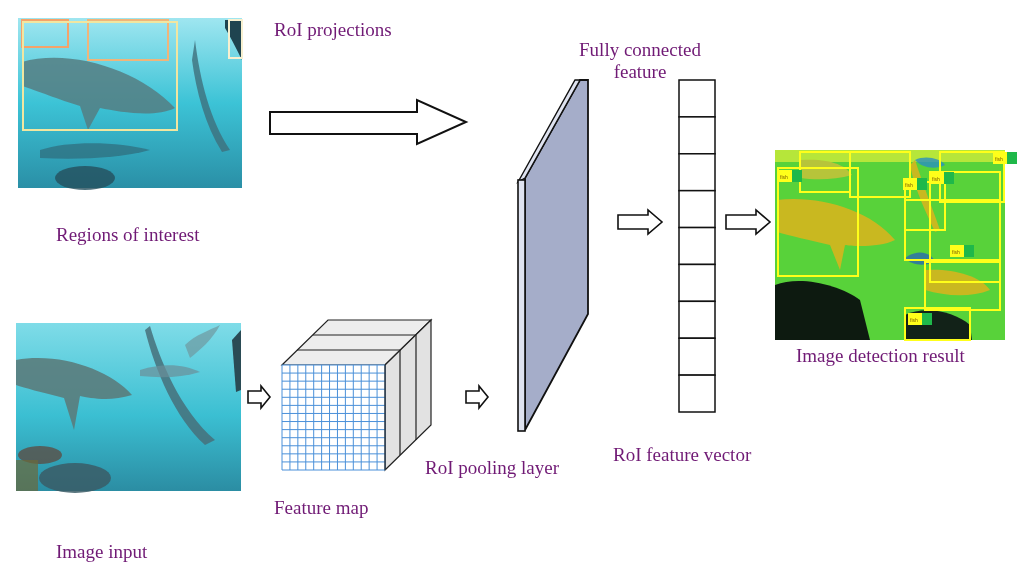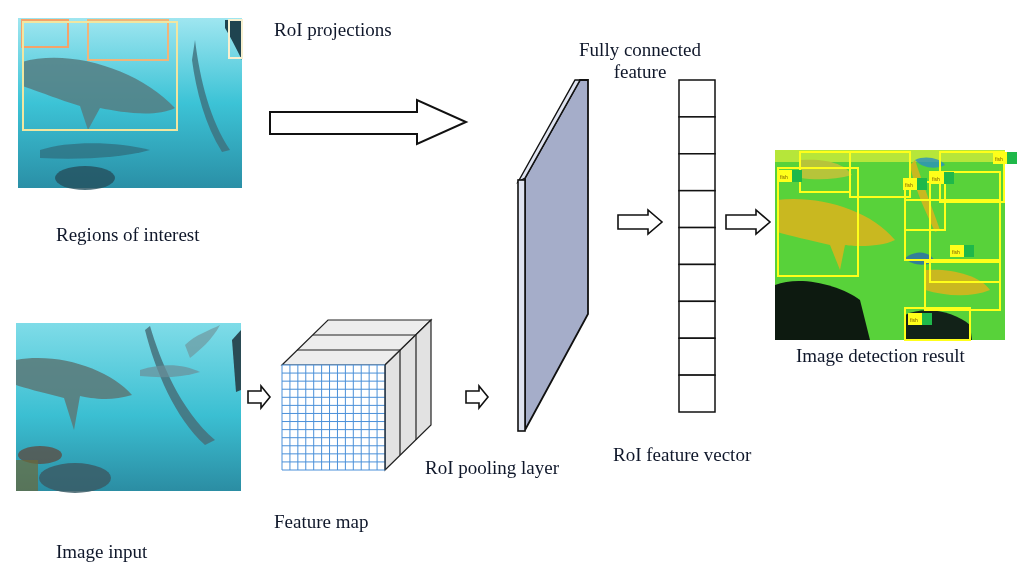--- a/index.html
+++ b/index.html
@@ -1,18 +1,18 @@
 <!DOCTYPE html>
 <html><head>
 <meta charset="utf-8">
 <style>
   html, body { margin: 0; padding: 0; background: #ffffff; }
   body { width: 1024px; height: 573px; position: relative; overflow: hidden;
          font-family: "Liberation Serif", "DejaVu Serif", serif; color: #111; }
-  .label { position: absolute; font-size: 19px; line-height: 22px; white-space: nowrap; color: #0f172a; }
+  .label { position: absolute; font-size: 19px; line-height: 22px; white-space: nowrap; color: #701a75; }
   .center { text-align: center; margin-top: 20px; }
   svg { position: absolute; left: 0; top: 0; }
 </style>
 </head>
 <body>
 
 <svg width="1024" height="573" viewBox="0 0 1024 573">
   <defs>
     <linearGradient id="waterA" x1="0" y1="0" x2="0" y2="1">
       <stop offset="0" stop-color="#9fe6f0"></stop>
@@ -172,15 +172,15 @@
 </div>
 
 <div class="label" style="left:56px; top:224px;">Regions of interest</div>
 
 <div class="label" style="left:796px; top:345px;">Image detection result</div>
 
 <div class="label" style="left:613px; top:444px;">RoI feature vector</div>
 
 <div class="label" style="left:425px; top:457px;text-align:right;">RoI pooling layer</div>
 
-<div class="label" style="left:274px; top:511px;text-align:center;">Feature map</div>
+<div class="label" style="left:274px; top:497px;text-align:center;">Feature map</div>
 
 <div class="label" style="left:56px; top:541px;">Image input</div>
 
 </body></html>

